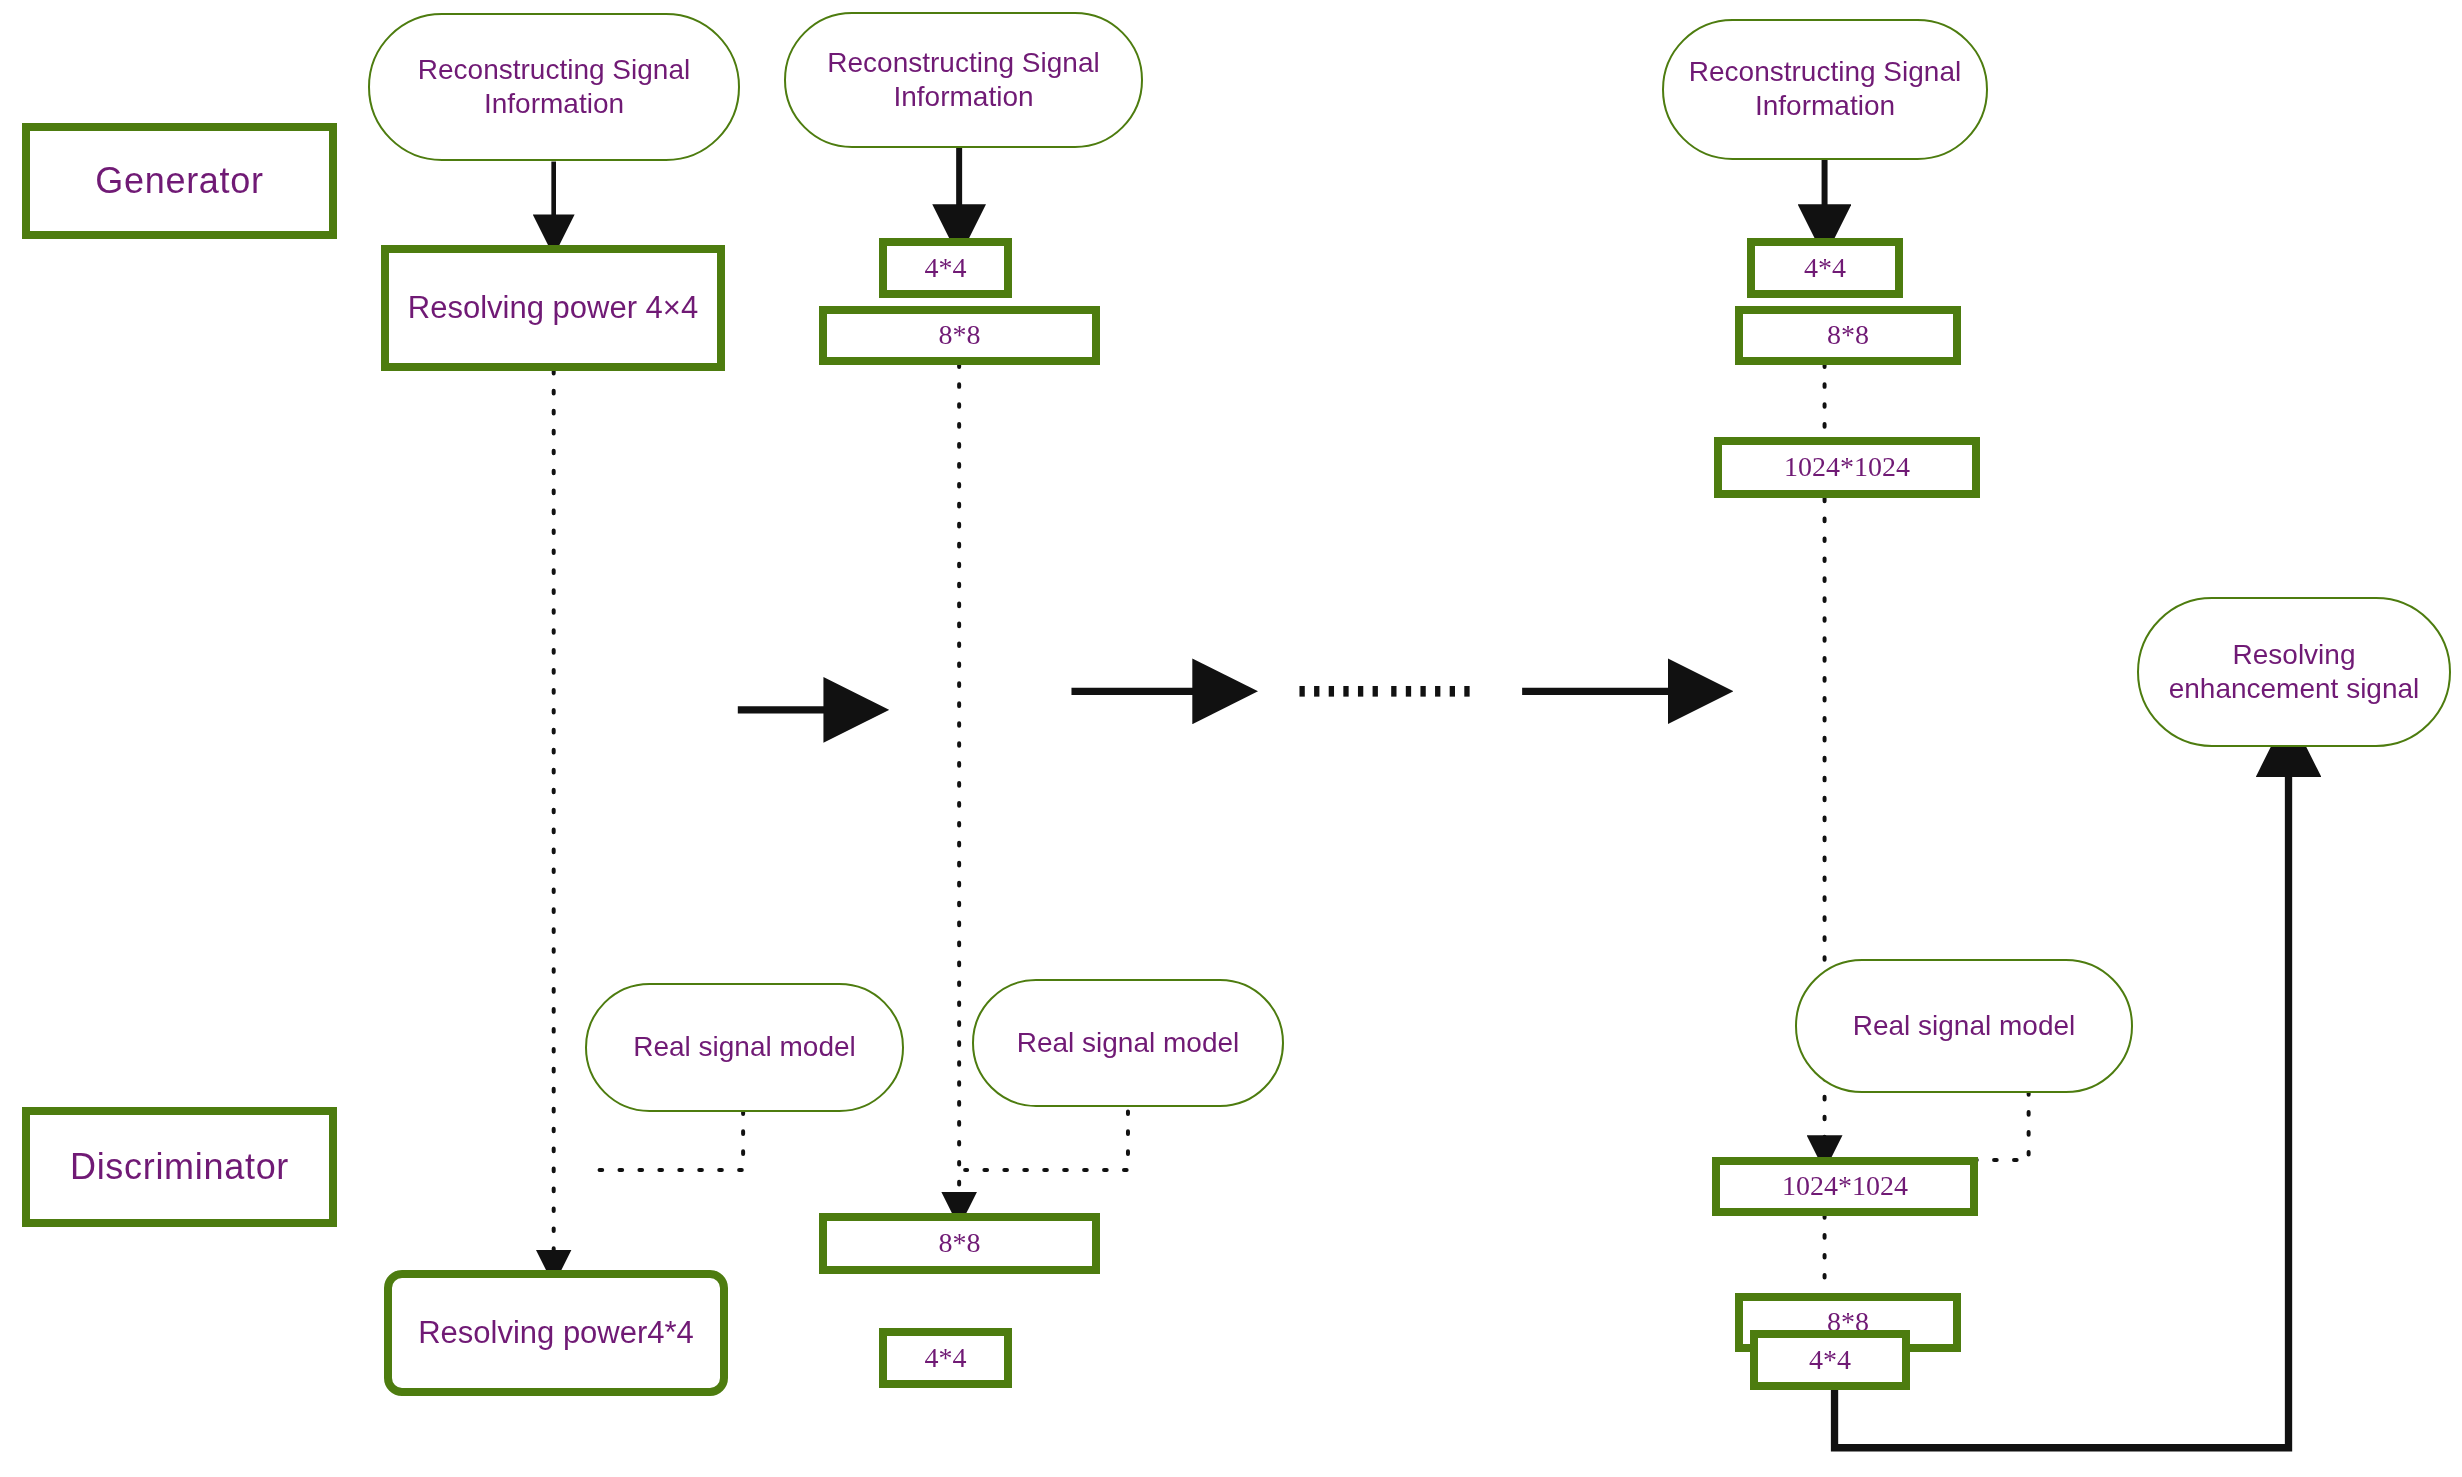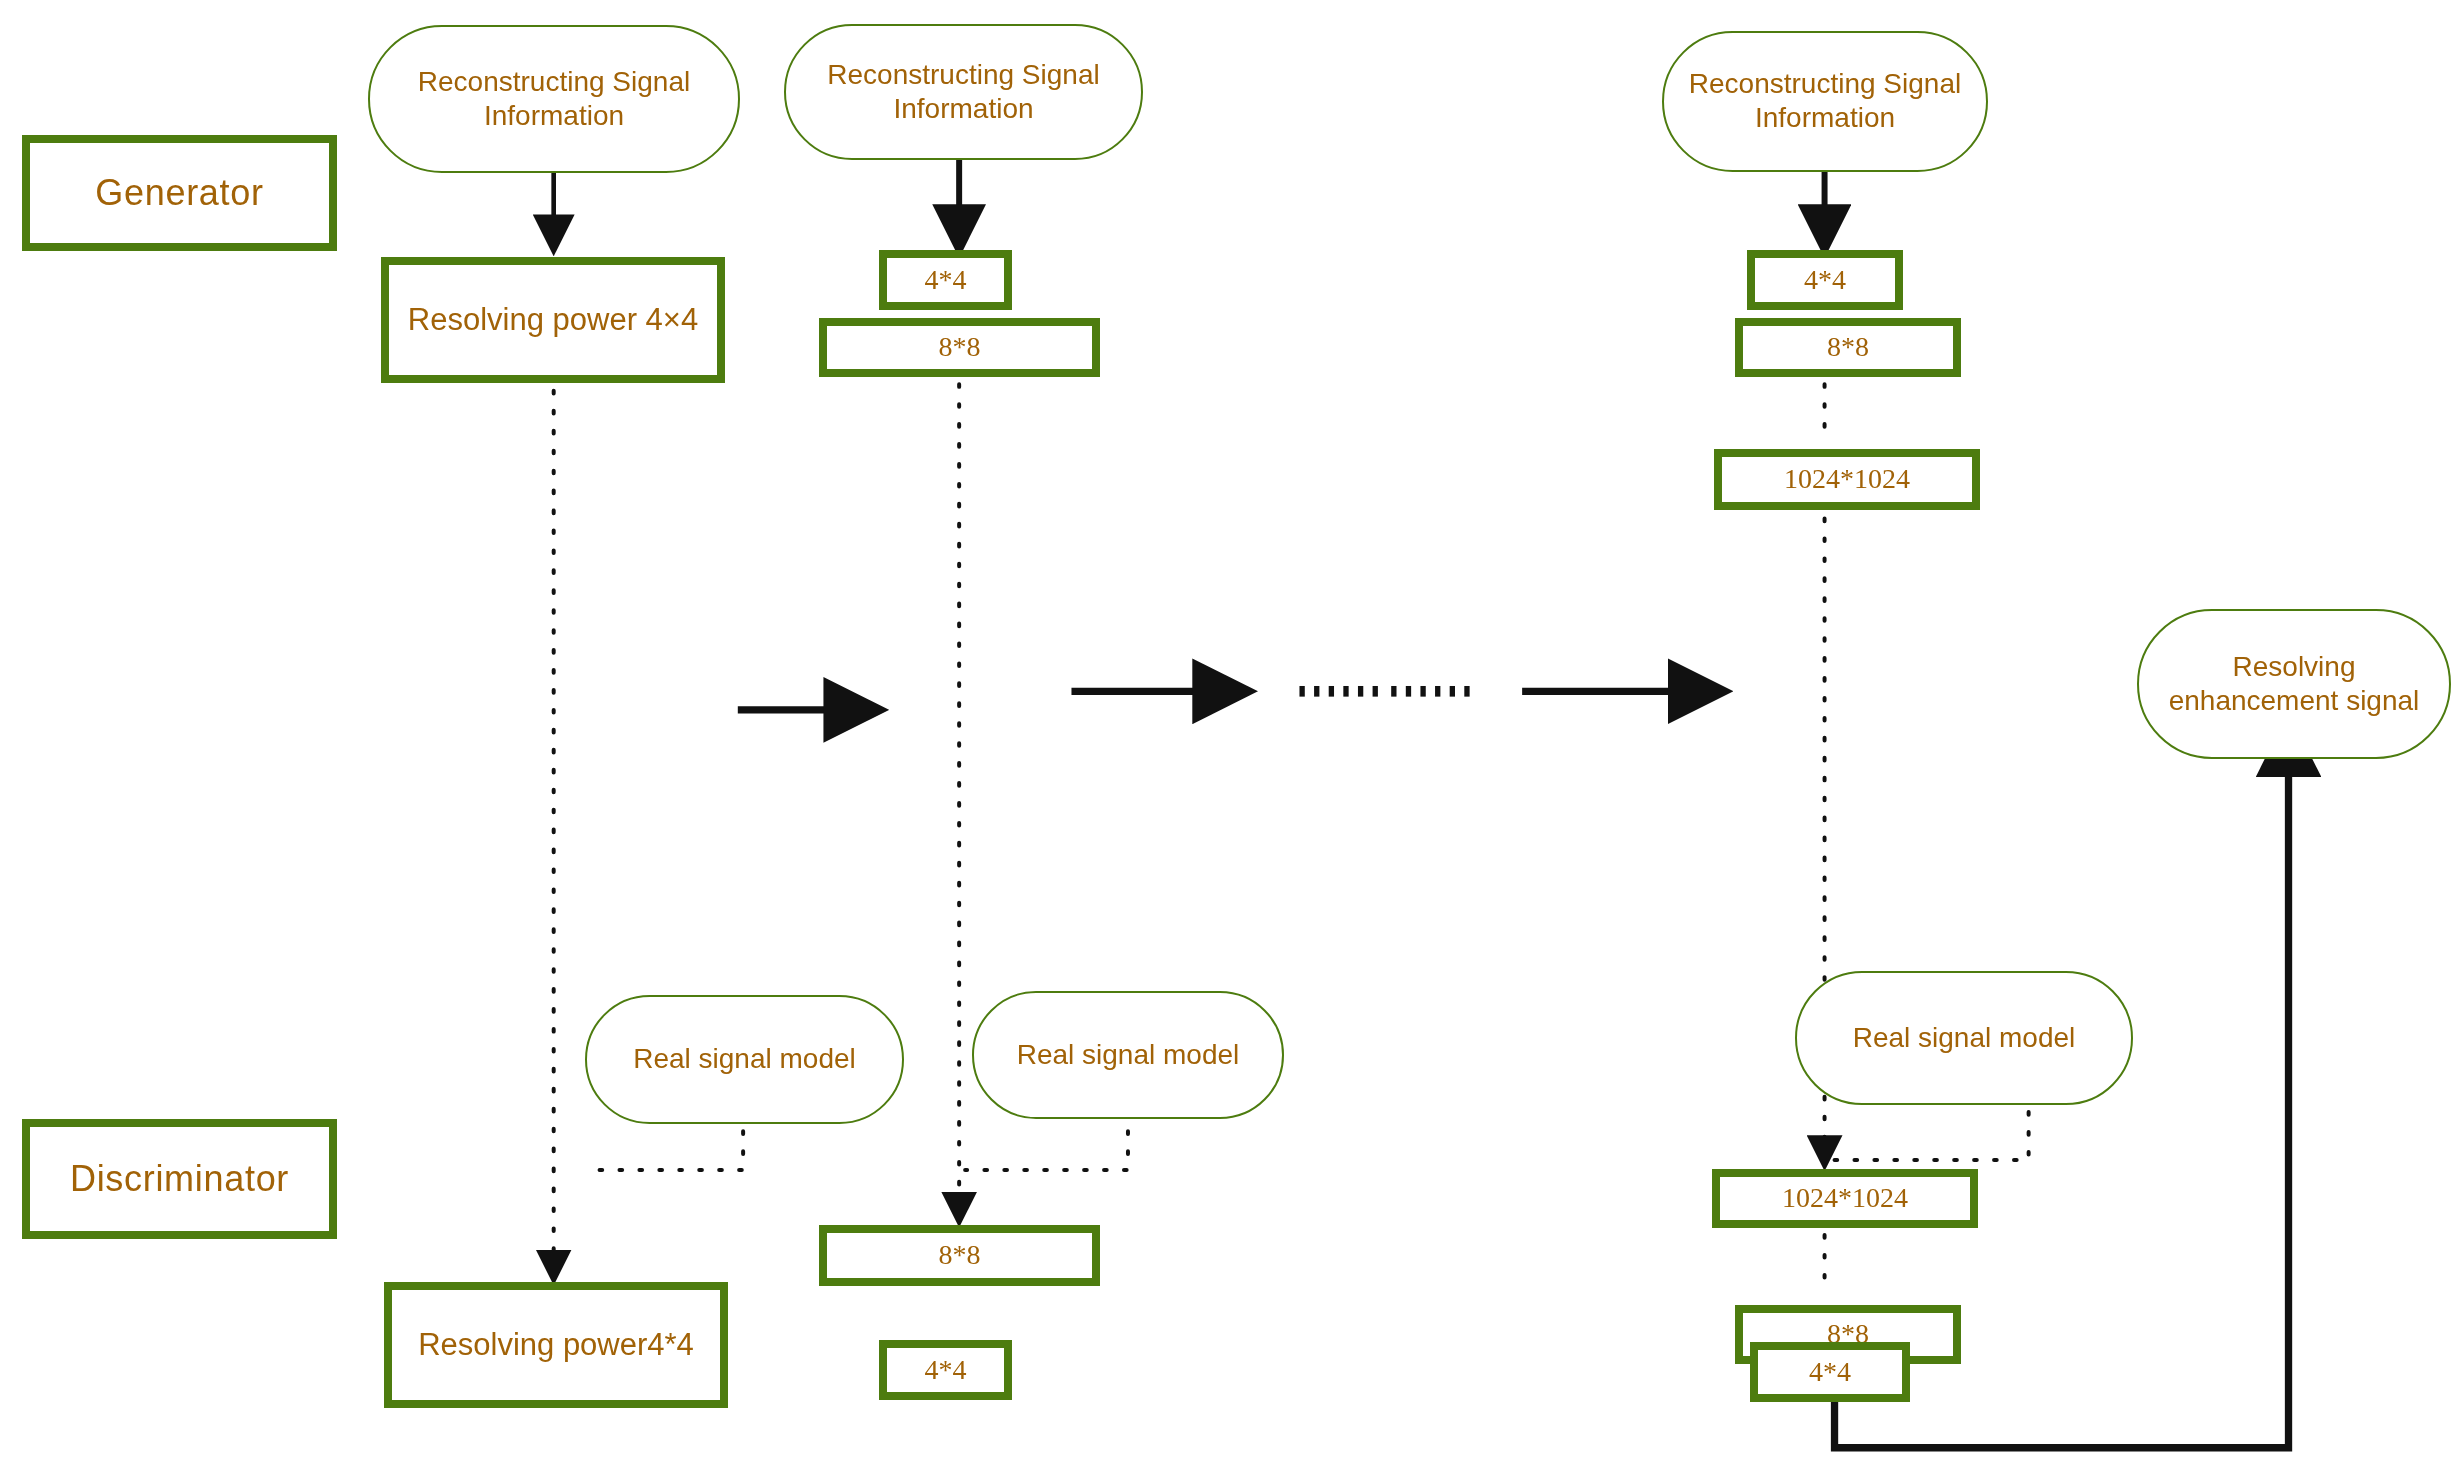--- a/index.html
+++ b/index.html
@@ -1,22 +1,22 @@
 <!DOCTYPE html>
 <html style="font-size:10.6px"><head>
 <meta charset="utf-8">
 <style>
   html,body{margin:0;padding:0;background:#ffffff;}
   body{font-family:"Liberation Sans", sans-serif;}
   #stage{position:relative;width:2462px;height:1477px;background:#fff;overflow:hidden;}
   #edges{position:absolute;left:0;top:0;width:2462px;height:1477px;pointer-events:none;}
 
   .node{position:absolute;box-sizing:border-box;display:flex;align-items:center;
-        justify-content:center;text-align:center;color:#a16207;background:#fff;
-        border:8px solid #4d7c0f;line-height:1.22;margin-top:12px;}
+        justify-content:center;text-align:center;color:#701a75;background:#fff;
+        border:8px solid #4d7c0f;line-height:1.22;}
   .rect{border-radius:0;}
   .pill{border-radius:664px;border-width:2px;}
   .sect-label{font-size:36px;letter-spacing:0.7px;}
   .big{font-size:31px;justify-content:center;}
   .mid{font-size:28px;font-family:Liberation Serif, serif;}
   .pilltxt{font-size:28px;padding:0 9.3px;}
 </style>
 </head>
 <body>
 
@@ -118,21 +118,21 @@
   <div class="node pill pilltxt" style="left:585px;top:983px;width:319px;height:129px;">
     <span>Real signal model</span>
   </div>
   <div class="node pill pilltxt" style="left:972px;top:979px;width:312px;height:128px;">
     <span>Real signal model</span>
   </div>
   <div class="node pill pilltxt" style="left:1795px;top:959px;width:338px;height:134px;">
     <span>Real signal model</span>
   </div>
 
-  <div class="node rect big" style="left:384px;top:1270px;width:344px;height:126px;">
+  <div class="node rect big" style="left:384px;top:1270px;width:344px;height:126px;border-radius:18px;">
     <span>Resolving power4*4</span>
   </div>
 
   <div class="node rect mid" style="left:819px;top:1213px;width:281px;height:61px;">
     <span>8*8</span>
   </div>
   <div class="node rect mid" style="left:879px;top:1328px;width:133px;height:60px;">
     <span>4*4</span>
   </div>
 

